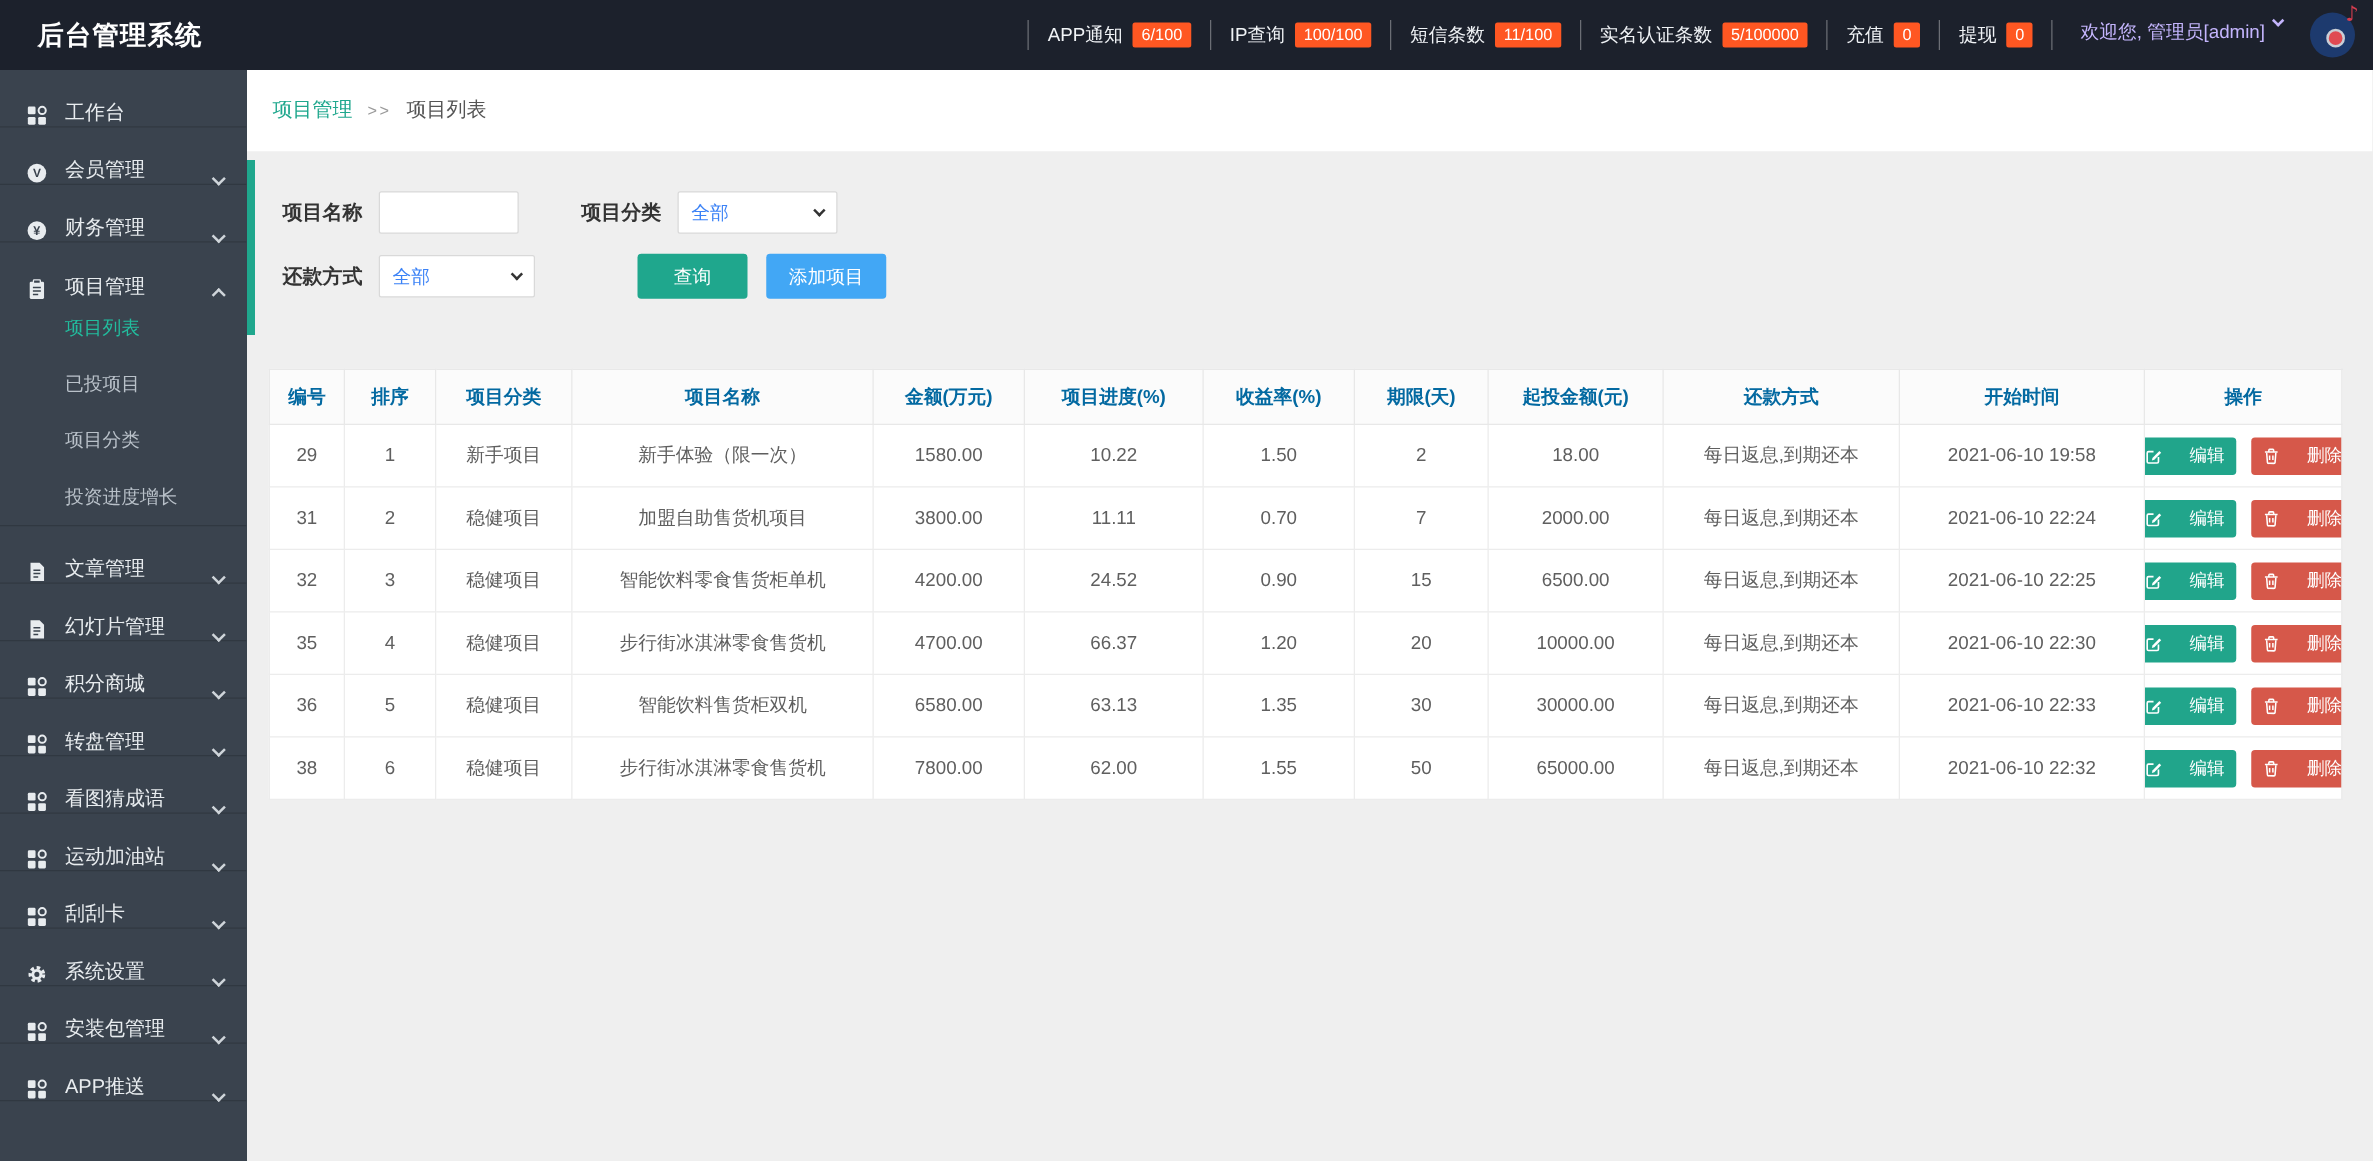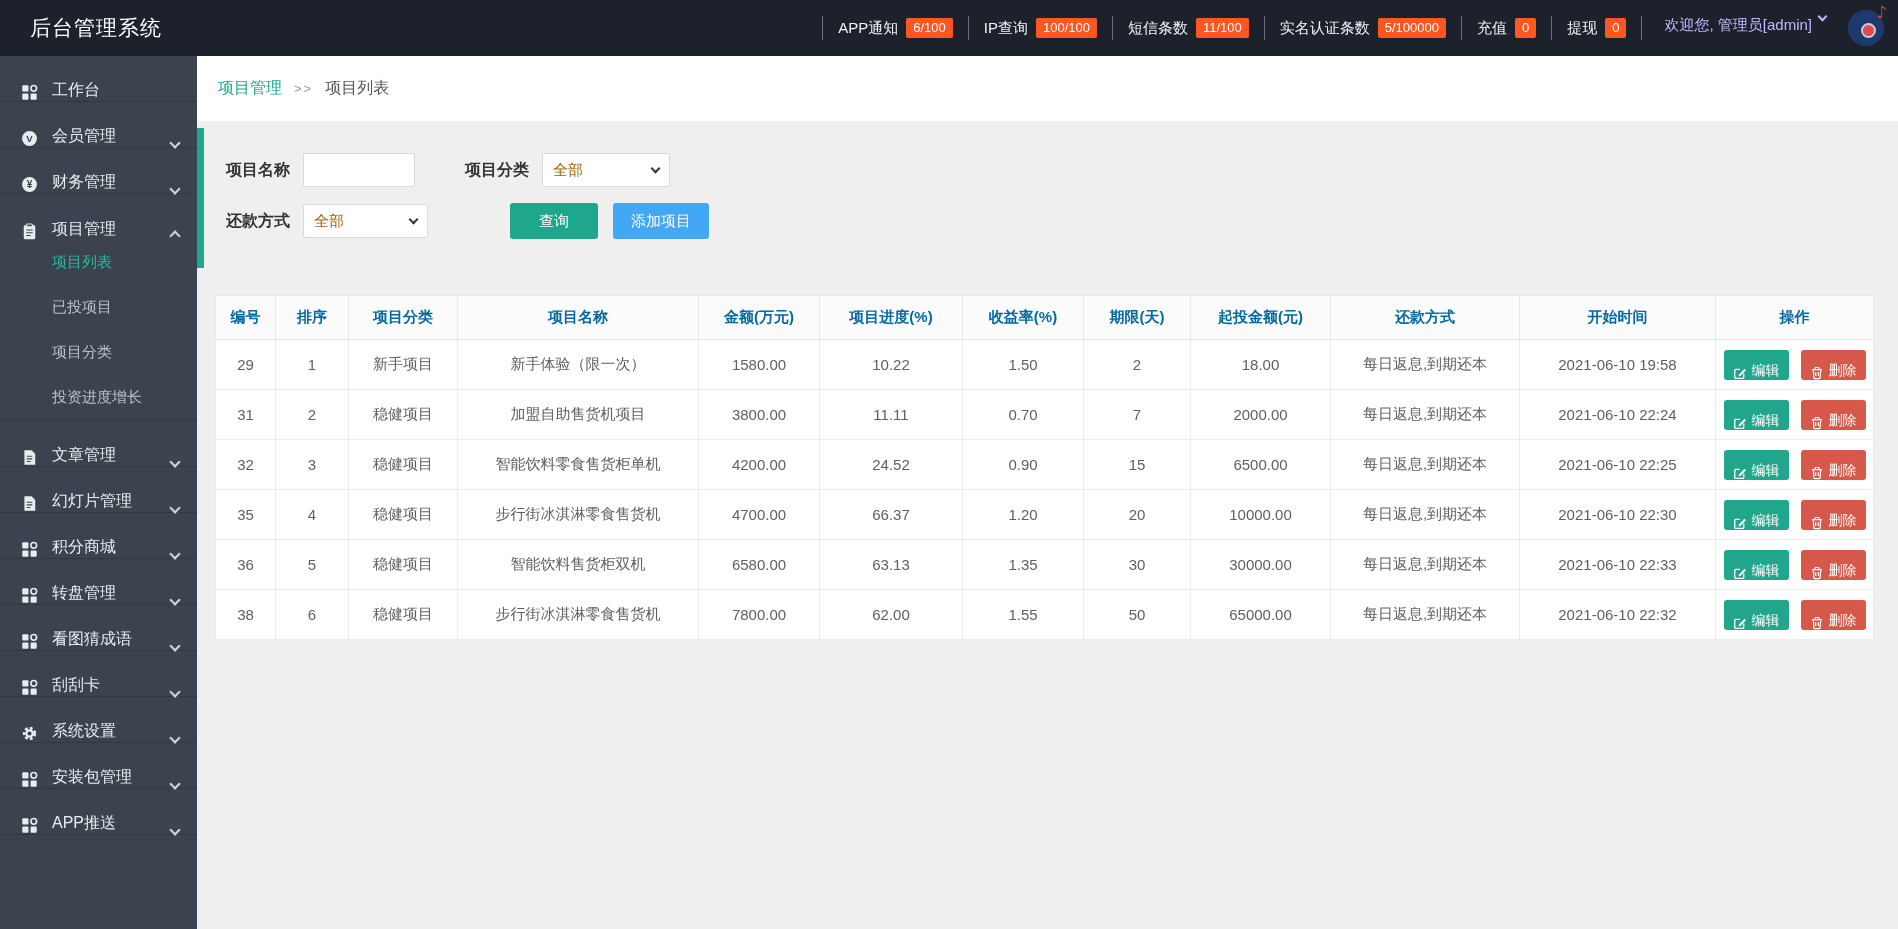--- a/index.html
+++ b/index.html
@@ -6,21 +6,21 @@
     --accent:#1fa78d; --blue:#42a7f5; --red:#d6584a; --badge:#ff5722;
     --topbar:#1c212c; --side:#3a434e;
   }
   *{box-sizing:border-box}
   html,body{margin:0;padding:0;width:1898px;height:929px;overflow:hidden;
     font-family:"Liberation Sans","DejaVu Sans",sans-serif;background:#efefef;}
 
   
   .topbar{position:fixed;top:0;left:0;width:1898px;height:56px;background:var(--topbar);
     display:flex;align-items:center;color:#fff;z-index:20}
-  .brand{font-size:21px;font-weight:normal;padding-left:30px;letter-spacing:1px}
+  .brand{font-size:21px;font-weight:bold;padding-left:30px;letter-spacing:1px}
   .topbar-right{margin-left:auto;display:flex;align-items:center;padding-right:8px}
   .tstat{display:flex;align-items:center;font-size:15px;color:#f0f3f6;
     padding:0 15px;border-left:1px solid rgba(255,255,255,.35);height:24px;cursor:pointer}
   .badge{background:var(--badge);color:#fff;border-radius:2px;padding:2px 7px;
     margin-left:8px;font-size:13px;line-height:16px}
   .welcome{display:flex;align-items:flex-start;font-size:15px;color:#c4b5fd;
     padding:0 14px 0 22px;border-left:1px solid rgba(255,255,255,.35);height:24px;cursor:pointer}
   .chev{display:inline-block;width:7px;height:7px;border-right:2px solid currentColor;
     border-bottom:2px solid currentColor;transform:rotate(45deg);margin:-3px 0 0 7px}
   .avatar{width:36px;height:36px;border-radius:50%;background:#1d3a6e;position:relative;
@@ -51,37 +51,37 @@
   .crumb-link{color:var(--accent);cursor:pointer}
   .crumb-sep{color:#9a9a9a;font-size:13px;margin:0 12px;letter-spacing:2px}
   .crumb-cur{color:#555}
 
   .filter-panel{margin-top:7px;height:140px;border-left:7px solid var(--accent);padding:25px 0 0 22px}
   .frow{display:flex;align-items:center;height:34px;margin-bottom:17px}
   .flabel{font-size:16px;font-weight:bold;color:#333;margin-right:13px}
   .finput{width:112px;height:34px;background:#fff;border:1px solid #d9d9d9;border-radius:2px;
     padding:0 8px;font-size:15px;outline:none;font-family:inherit}
   .fselect{height:34px;background:#fff;border:1px solid #d9d9d9;border-radius:2px;display:flex;
-    align-items:center;justify-content:space-between;padding:0 10px;font-size:15px;color:#a16207;cursor:pointer}
+    align-items:center;justify-content:space-between;padding:0 10px;font-size:15px;color:#3b82f6;cursor:pointer}
   .selchev{width:7px;height:7px;border-right:2px solid #333;border-bottom:2px solid #333;
     transform:rotate(45deg);margin-top:-4px}
   .lbl2{margin-left:50px}
   .btn{border:none;border-radius:3px;color:#fff;font-size:15px;cursor:pointer;font-family:inherit}
   .btn-search{width:88px;height:36px;background:var(--accent);margin-left:82px}
   .btn-add{height:36px;padding:0 18px;background:var(--blue);margin-left:15px}
 
   
   .table-card{margin:27px 25px 0 18px;background:#fff}
   table{width:100%;border-collapse:collapse;table-layout:fixed}
   th{height:44px;background:#fbfbfb;font-size:15px;color:#0369a1;font-weight:bold;
     border:1px solid #e8e8e8;text-align:center}
   td{height:50px;font-size:15px;color:#5f5f5f;border:1px solid #ececec;text-align:center;
     overflow:hidden;white-space:nowrap}
   .op-btns{display:flex;justify-content:center;align-items:center;gap:12px}
-  .rbtn{display:inline-flex;align-items:flex-end;gap:5px;height:30px;padding:0 9px;
+  .rbtn{display:inline-flex;align-items:center;gap:22px;height:30px;padding:0 9px;
     border:none;border-radius:3px;color:#fff;font-size:14px;cursor:pointer;font-family:inherit}
   .rbtn.edit{background:#21a58b}
   .rbtn.del{background:var(--red)}
   .bicon{display:flex;align-items:center}
 </style>
 </head>
 <body>
 
 <div class="topbar">
   <div class="brand">后台管理系统</div>
@@ -218,20 +218,32 @@
     <div class="side-item">
     <span class="sicon">
         <svg viewBox="0 0 16 16" width="17" height="17">
           <rect x="1.2" y="1.2" width="5.8" height="5.8" rx="1" fill="currentColor"></rect>
           <circle cx="12" cy="4.1" r="2.7" fill="none" stroke="currentColor" stroke-width="1.5"></circle>
           <rect x="1.2" y="9" width="5.8" height="5.8" rx="1" fill="currentColor"></rect>
           <rect x="9" y="9" width="5.8" height="5.8" rx="1" fill="currentColor"></rect>
         </svg>
       </span>
     <span>看图猜成语</span>
+  <span class="schev"></span>
+    </div>
+    <div class="side-item">
+    <span class="sicon">
+        <svg viewBox="0 0 16 16" width="17" height="17">
+          <rect x="1.2" y="1.2" width="5.8" height="5.8" rx="1" fill="currentColor"></rect>
+          <circle cx="12" cy="4.1" r="2.7" fill="none" stroke="currentColor" stroke-width="1.5"></circle>
+          <rect x="1.2" y="9" width="5.8" height="5.8" rx="1" fill="currentColor"></rect>
+          <rect x="9" y="9" width="5.8" height="5.8" rx="1" fill="currentColor"></rect>
+        </svg>
+      </span>
+    <span>运动加油站</span>
   <span class="schev"></span>
     </div>
     <div class="side-item">
     <span class="sicon">
         <svg viewBox="0 0 16 16" width="17" height="17">
           <rect x="1.2" y="1.2" width="5.8" height="5.8" rx="1" fill="currentColor"></rect>
           <circle cx="12" cy="4.1" r="2.7" fill="none" stroke="currentColor" stroke-width="1.5"></circle>
           <rect x="1.2" y="9" width="5.8" height="5.8" rx="1" fill="currentColor"></rect>
           <rect x="9" y="9" width="5.8" height="5.8" rx="1" fill="currentColor"></rect>
         </svg>

